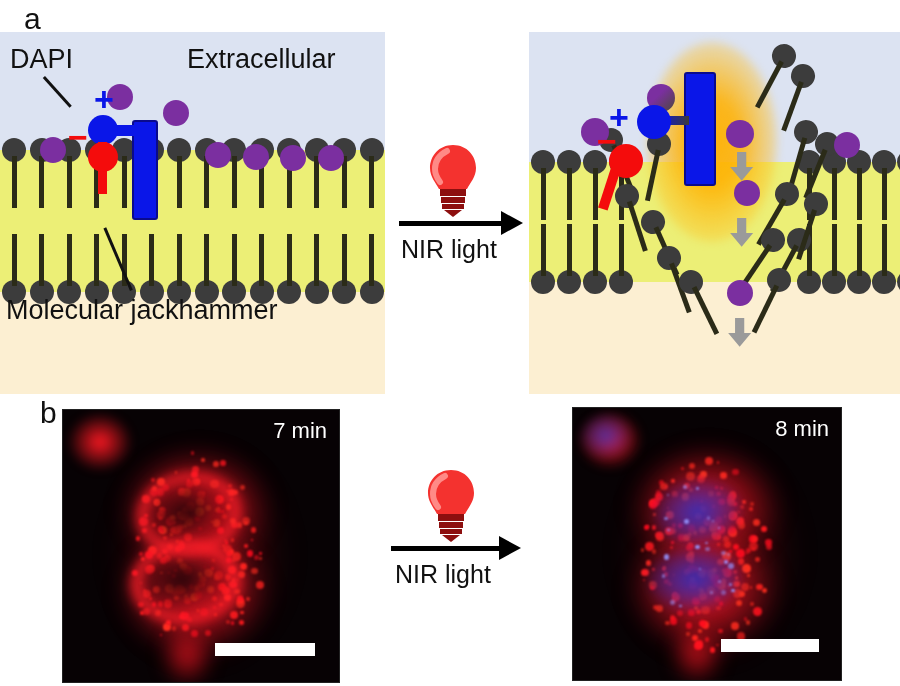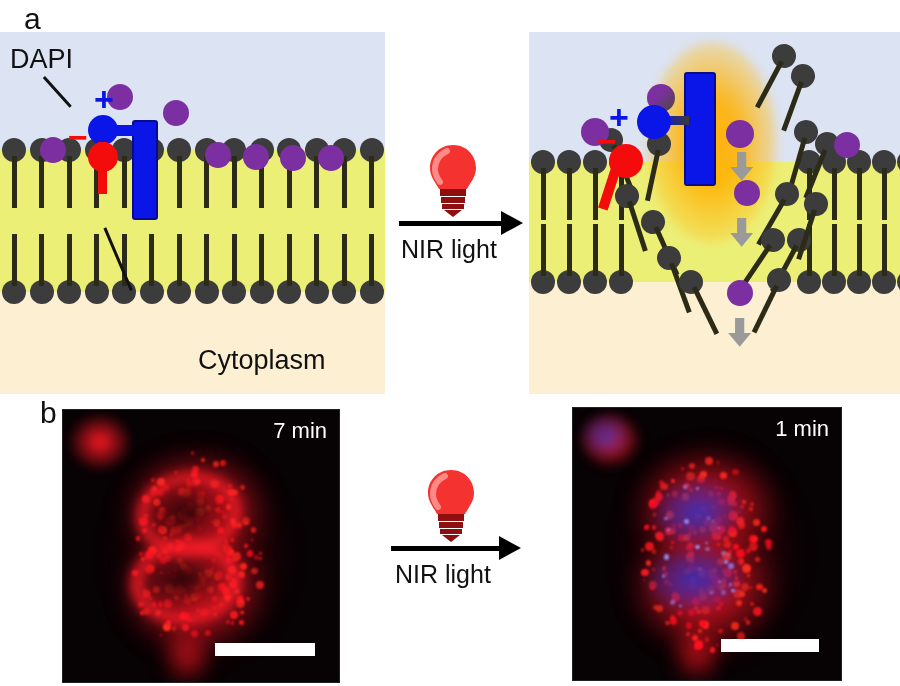--- a/index.html
+++ b/index.html
@@ -248,24 +248,25 @@
       <div class="jh-stem-red" style="left:98px;top:110px;width:9px;height:52px;"></div>
       <div class="jh-circle-red" style="left:88px;top:110px;"></div>
       <div class="sign sign-plus" style="left:94px;top:50px;">+</div>
       <div class="sign sign-minus" style="left:68px;top:88px;">−</div>
     </div>
   </div>
 
   <div class="lbl" id="lbl-dapi">DAPI</div>
   <div class="leader" style="left:45px;top:76px;width:40px;height:3px;transform:rotate(48deg);"></div>
 
-
+  <div class="lbl" id="lbl-extracellular">Extracellular</div>
+
+  <div class="lbl" id="lbl-jackhammer">Molecular jackhammer</div>
   <div class="leader" style="left:130px;top:291px;width:68px;height:3px;transform:rotate(-113deg);"></div>
 
-  <div class="lbl" id="lbl-cytoplasm">Cytoplasm</div>
 
   <div class="schem" id="schem-right">
     <div class="layer layer-extra"></div>
     <div class="layer layer-lipid"></div>
     <div class="layer layer-cyto"></div>
 
     <div class="glow" style="left:118px;top:10px;width:130px;height:200px;"></div>
 
     <div id="lipids-right">
         <div class="lipid" style="left: 2px; top: 118px;">
@@ -916,21 +917,21 @@
         <div class="blob" style="left: 94.0026px; top: 120.839px; width: 2.61753px; height: 2.61753px; background: rgba(150, 150, 255, 0.776); filter: blur(1px); opacity: 1;"></div>
         <div class="blob" style="left: 150.995px; top: 151.517px; width: 4.47375px; height: 4.47375px; background: rgba(150, 150, 255, 0.933); filter: blur(1px); opacity: 1;"></div>
         <div class="blob" style="left: 158.391px; top: 180.783px; width: 3.33802px; height: 3.33802px; background: rgba(150, 150, 255, 0.933); filter: blur(1px); opacity: 1;"></div>
         <div class="blob" style="left: 155.47px; top: 155.401px; width: 5.27676px; height: 5.27676px; background: rgba(150, 150, 255, 0.682); filter: blur(1px); opacity: 1;"></div>
         <div class="blob" style="left: 122.2px; top: 136.966px; width: 4.41886px; height: 4.41886px; background: rgba(150, 150, 255, 0.94); filter: blur(1px); opacity: 1;"></div>
         <div class="blob" style="left: 88.5159px; top: 166.106px; width: 3.50501px; height: 3.50501px; background: rgba(150, 150, 255, 0.647); filter: blur(1px); opacity: 1;"></div>
         <div class="blob" style="left: 148.205px; top: 142.565px; width: 4.35057px; height: 4.35057px; background: rgba(150, 150, 255, 0.557); filter: blur(1px); opacity: 1;"></div>
         <div class="blob" style="left: 91.0462px; top: 146.187px; width: 5.33177px; height: 5.33177px; background: rgba(150, 150, 255, 0.88); filter: blur(1px); opacity: 1;"></div>
         <div class="blob" style="left: 155.55px; top: 174.996px; width: 3.02014px; height: 3.02014px; background: rgba(150, 150, 255, 0.804); filter: blur(1px); opacity: 1;"></div>
       </div>
-    <div class="time-label">1 min</div>
+    <div class="time-label">8 min</div>
     <div class="scalebar"></div>
   </div>
 
   <div class="nir" id="nir-bottom" style="left:391px;top:468px;width:140px;height:120px;">
     <div class="bulb" style="left:34px;top:0px;">
       <svg width="52" height="74" viewBox="0 0 52 74">
         <path d="M26 2 C12 2 3 13 3 25 C3 34 9 40 12 46 L40 46 C43 40 49 34 49 25 C49 13 40 2 26 2 Z" fill="#f4322f"></path>
         <path d="M20 8 C12 12 8 19 8 26 C8 31 10 35 13 39" stroke="#ff8a86" stroke-width="6" fill="none" stroke-linecap="round"></path>
         <rect x="13" y="46" width="26" height="7" fill="#8d0f0f"></rect>
         <rect x="14" y="54" width="24" height="6" fill="#8d0f0f"></rect>

